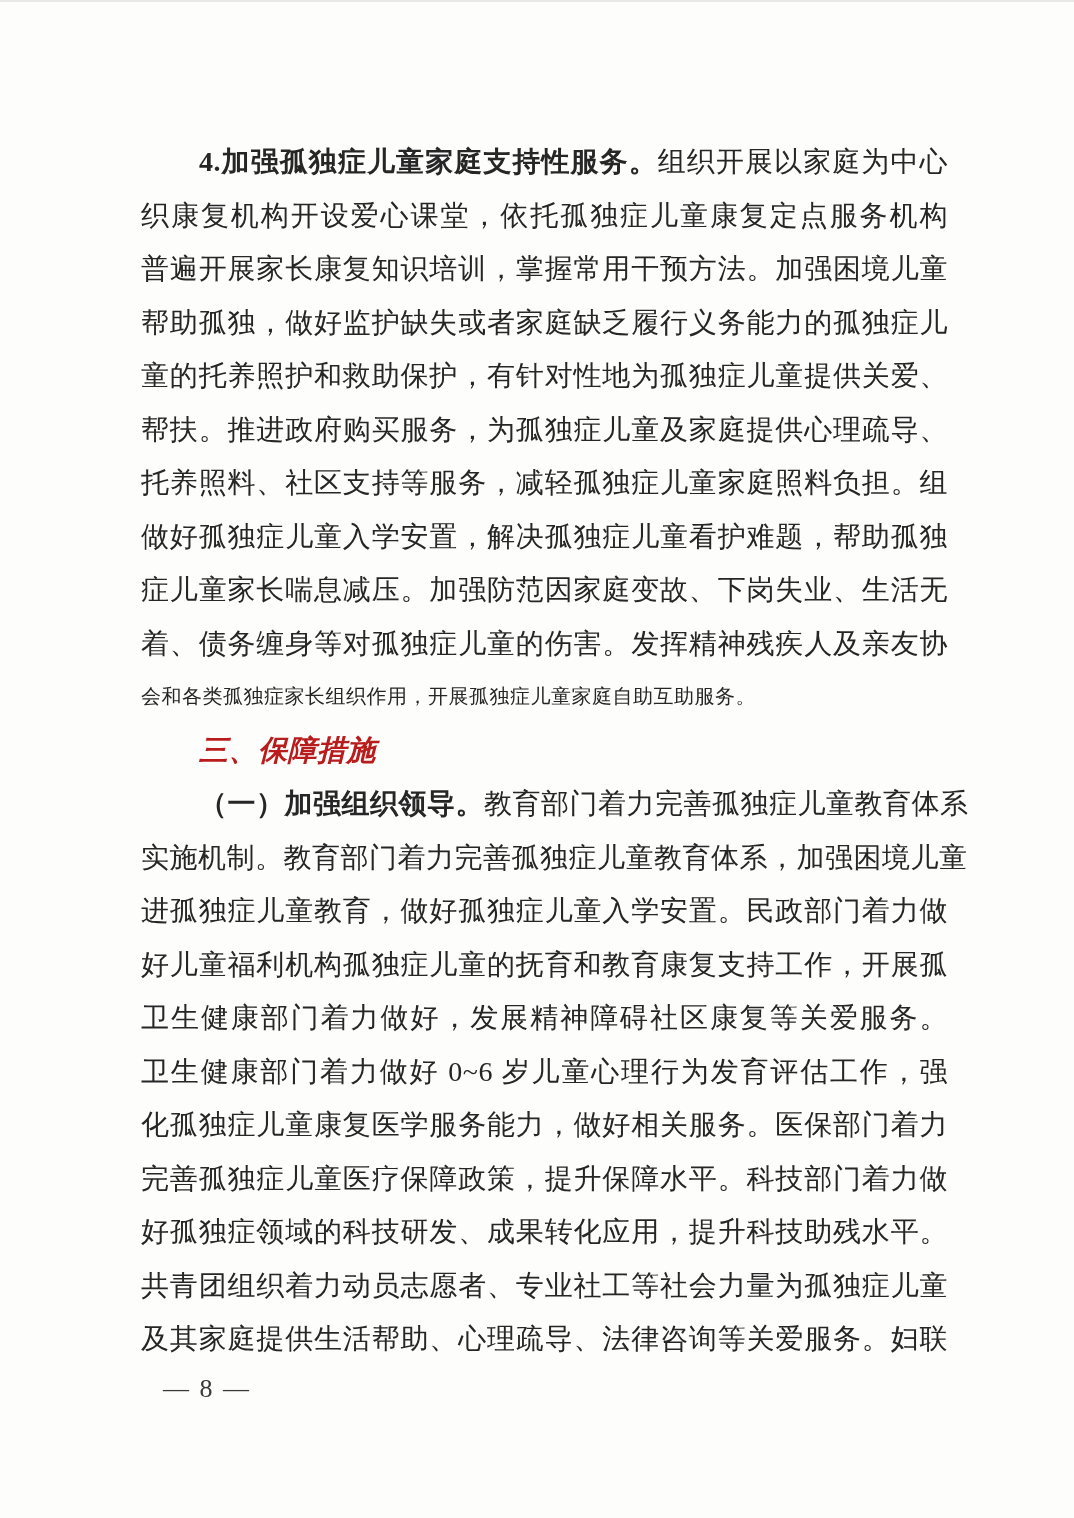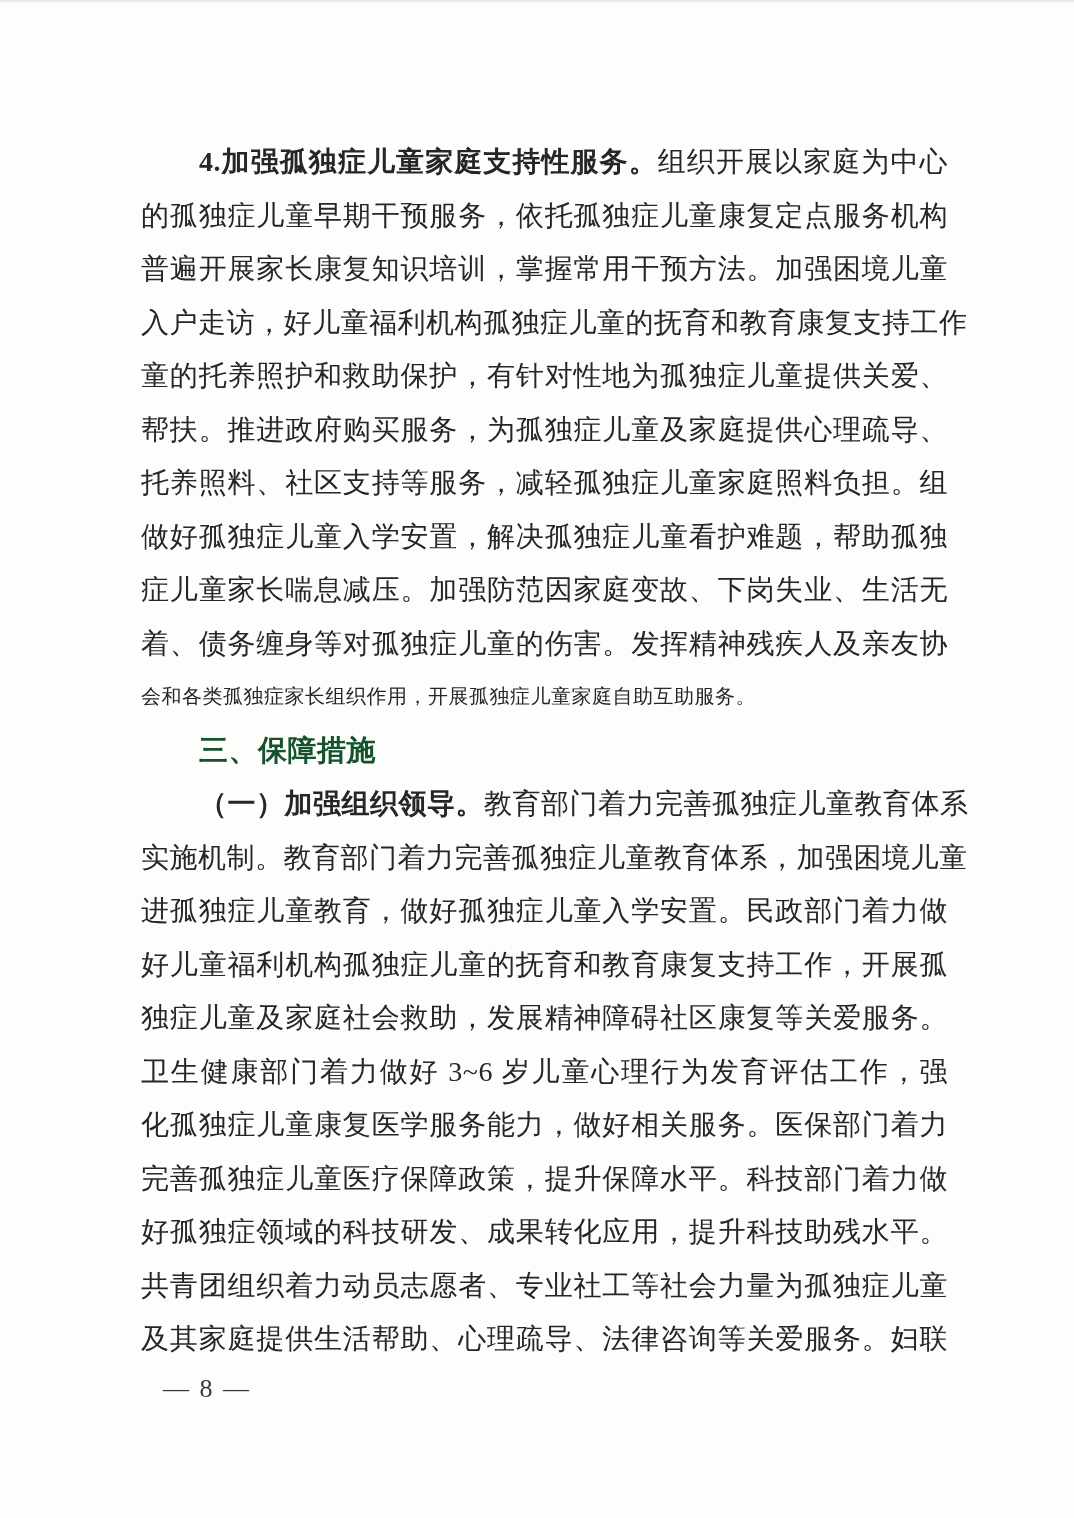--- a/index.html
+++ b/index.html
@@ -36,57 +36,58 @@
   .bold-lead { font-weight: 700; }
   .kai-lead { font-weight: 700; }
   .tight {
     font-size: 20px;
     text-align-last: left;
   }
   .heading {
     font-weight: 700;
     font-size: 29px;
     text-align-last: left;
-    color: #14532d;
+    color: #b91c1c;
+    font-style: italic;
   }
   .footer-pagenum {
     position: absolute;
     left: 163px;
     top: 1372px;
     font-size: 26px;
     letter-spacing: 2px;
     color: #3a3a3a;
   }
 </style>
 </head>
 <body>
 
 <div class="page">
   <div class="body-text">
 
     <div class="line indent"><span class="bold-lead">4.加强孤独症儿童家庭支持性服务。</span><span>组织开展以家庭为中心</span></div>
-    <div class="line">的孤独症儿童早期干预服务，依托孤独症儿童康复定点服务机构</div>
+    <div class="line">织康复机构开设爱心课堂，依托孤独症儿童康复定点服务机构</div>
     <div class="line">普遍开展家长康复知识培训，掌握常用干预方法。加强困境儿童</div>
-    <div class="line">入户走访，好儿童福利机构孤独症儿童的抚育和教育康复支持工作</div>
+    <div class="line">帮助孤独，做好监护缺失或者家庭缺乏履行义务能力的孤独症儿</div>
     <div class="line">童的托养照护和救助保护，有针对性地为孤独症儿童提供关爱、</div>
     <div class="line">帮扶。推进政府购买服务，为孤独症儿童及家庭提供心理疏导、</div>
     <div class="line">托养照料、社区支持等服务，减轻孤独症儿童家庭照料负担。组</div>
     <div class="line">做好孤独症儿童入学安置，解决孤独症儿童看护难题，帮助孤独</div>
     <div class="line">症儿童家长喘息减压。加强防范因家庭变故、下岗失业、生活无</div>
     <div class="line">着、债务缠身等对孤独症儿童的伤害。发挥精神残疾人及亲友协</div>
     <div class="line tight">会和各类孤独症家长组织作用，开展孤独症儿童家庭自助互助服务。</div>
 
     <div class="line indent heading">三、保障措施</div>
 
     <div class="line indent"><span class="kai-lead">（一）加强组织领导。</span><span>教育部门着力完善孤独症儿童教育体系</span></div>
     <div class="line">实施机制。教育部门着力完善孤独症儿童教育体系，加强困境儿童</div>
     <div class="line">进孤独症儿童教育，做好孤独症儿童入学安置。民政部门着力做</div>
     <div class="line">好儿童福利机构孤独症儿童的抚育和教育康复支持工作，开展孤</div>
-    <div class="line">独症儿童及家庭社会救助，发展精神障碍社区康复等关爱服务。</div>
-    <div class="line">卫生健康部门着力做好 3~6 岁儿童心理行为发育评估工作，强</div>
+    <div class="line">卫生健康部门着力做好，发展精神障碍社区康复等关爱服务。</div>
+    <div class="line">卫生健康部门着力做好 0~6 岁儿童心理行为发育评估工作，强</div>
     <div class="line">化孤独症儿童康复医学服务能力，做好相关服务。医保部门着力</div>
     <div class="line">完善孤独症儿童医疗保障政策，提升保障水平。科技部门着力做</div>
     <div class="line">好孤独症领域的科技研发、成果转化应用，提升科技助残水平。</div>
     <div class="line">共青团组织着力动员志愿者、专业社工等社会力量为孤独症儿童</div>
     <div class="line">及其家庭提供生活帮助、心理疏导、法律咨询等关爱服务。妇联</div>
 
   </div>
 
   <div class="footer-pagenum">— 8 —</div>
 </div>

